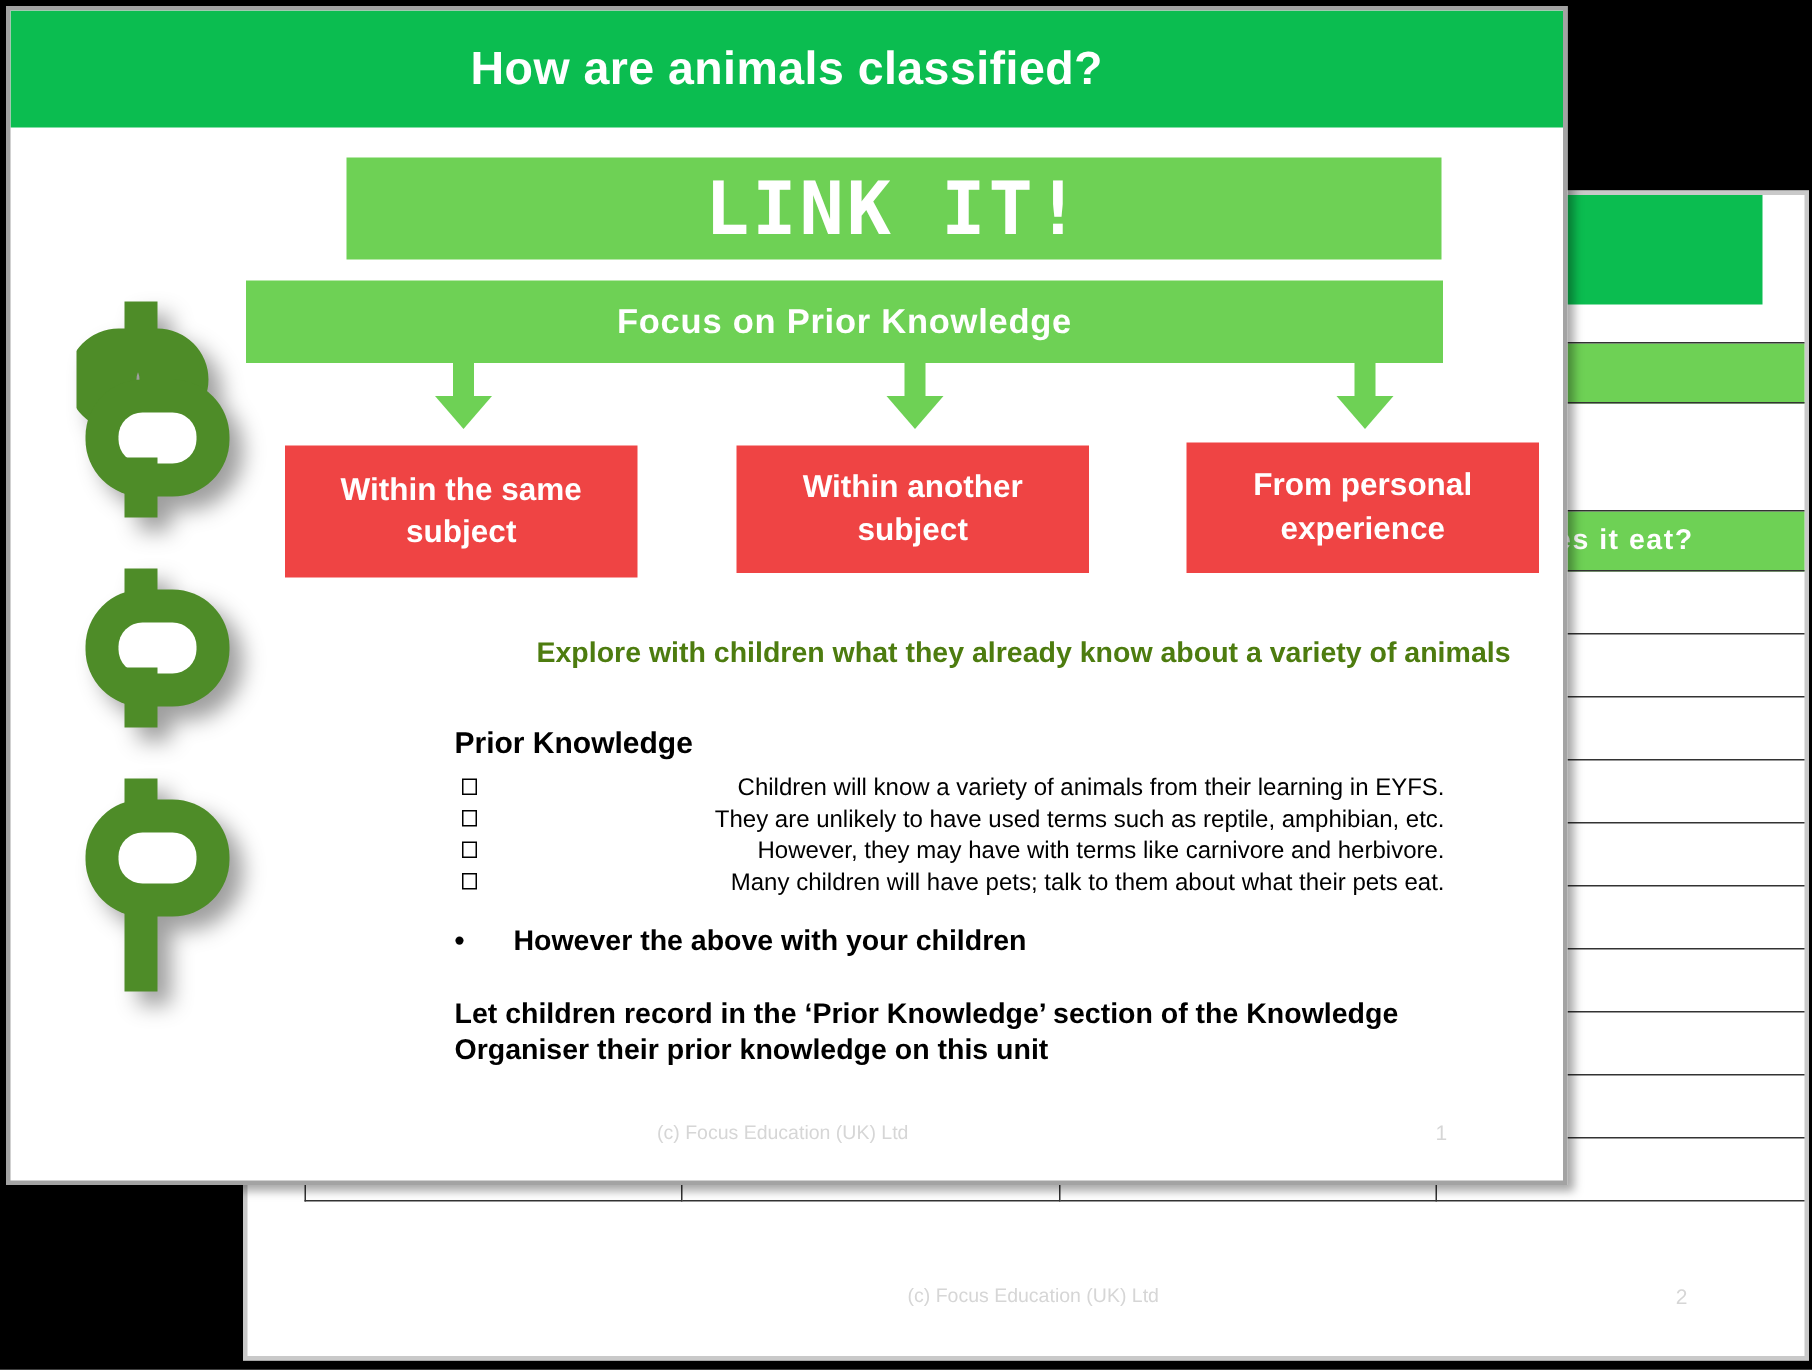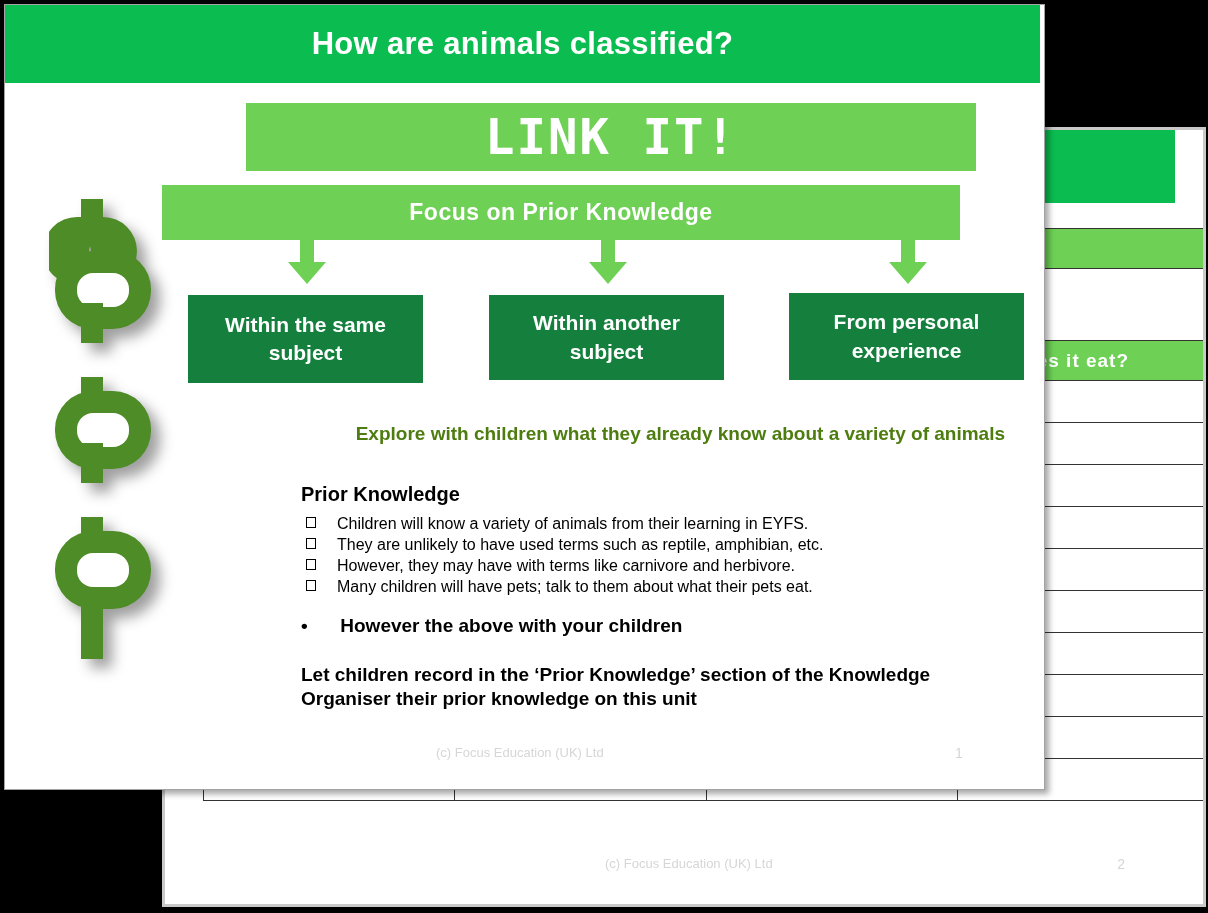--- a/index.html
+++ b/index.html
@@ -66,21 +66,21 @@
     font-size: 14px;
     color: #d6d6d6;
   }
 
   
   .front-slide {
     position: absolute;
     left: 4px; top: 4px;
     width: 1041px; height: 786px;
     background: #ffffff;
-    border: 1px solid #a3a3a3;
+    border: 3px solid #a3a3a3;
     overflow: hidden;
     box-shadow: 4px 4px 6px rgba(0,0,0,0.35);
   }
   .title-bar {
     position: absolute;
     left: 0px; top: 0px;
     width: 1035px; height: 78px;
     background: #0bbd50;
     color: #ffffff;
     font-size: 31px;
@@ -97,21 +97,20 @@
     width: 730px; height: 68px;
     background: #6ed155;
     color: #ffffff;
     font-family: "DejaVu Sans Mono", monospace;
     font-weight: bold;
     font-size: 49px;
     letter-spacing: 2px;
     display: flex;
     align-items: center;
     justify-content: center;
-    margin-left: 17px;
   }
 
   .focus-bar {
     position: absolute;
     left: 157px; top: 180px;
     width: 798px; height: 55px;
     background: #6ed155;
     color: #ffffff;
     font-size: 23px;
     font-weight: bold;
@@ -138,21 +137,21 @@
     border-left: 19px solid transparent;
     border-right: 19px solid transparent;
     border-top: 22px solid #6ed155;
   }
   .arrow.a1 { left: 283px; top: 235px; }
   .arrow.a2 { left: 584px; top: 235px; }
   .arrow.a3 { left: 884px; top: 235px; }
 
   .srcbox {
     position: absolute;
-    background: #15803d;
+    background: #ef4444;
     color: #ffffff;
     font-weight: bold;
     font-size: 21px;
     line-height: 1.35;
     text-align: center;
     display: flex;
     align-items: center;
     justify-content: center;
     padding: 0 8px;
   }
@@ -174,21 +173,21 @@
     position: absolute;
     left: 296px; top: 478px;
     width: 660px;
   }
   .pk-head {
     font-size: 20px;
     font-weight: bold;
     color: #000000;
     margin-bottom: 7px;
   }
-  .pk-list { list-style: none; }
+  .pk-list { list-style: none; text-align: right; }
   .pk-list li {
     font-size: 16px;
     color: #000000;
     line-height: 21px;
     position: relative;
     padding-left: 36px;
     white-space: nowrap;
   }
   .pk-list li .cb {
     position: absolute;

